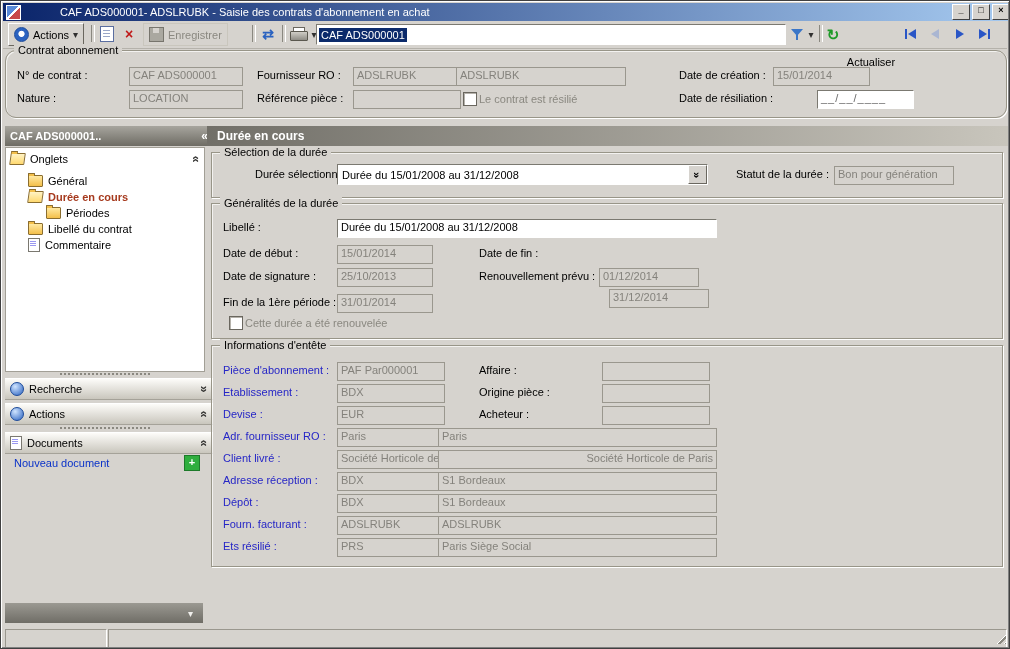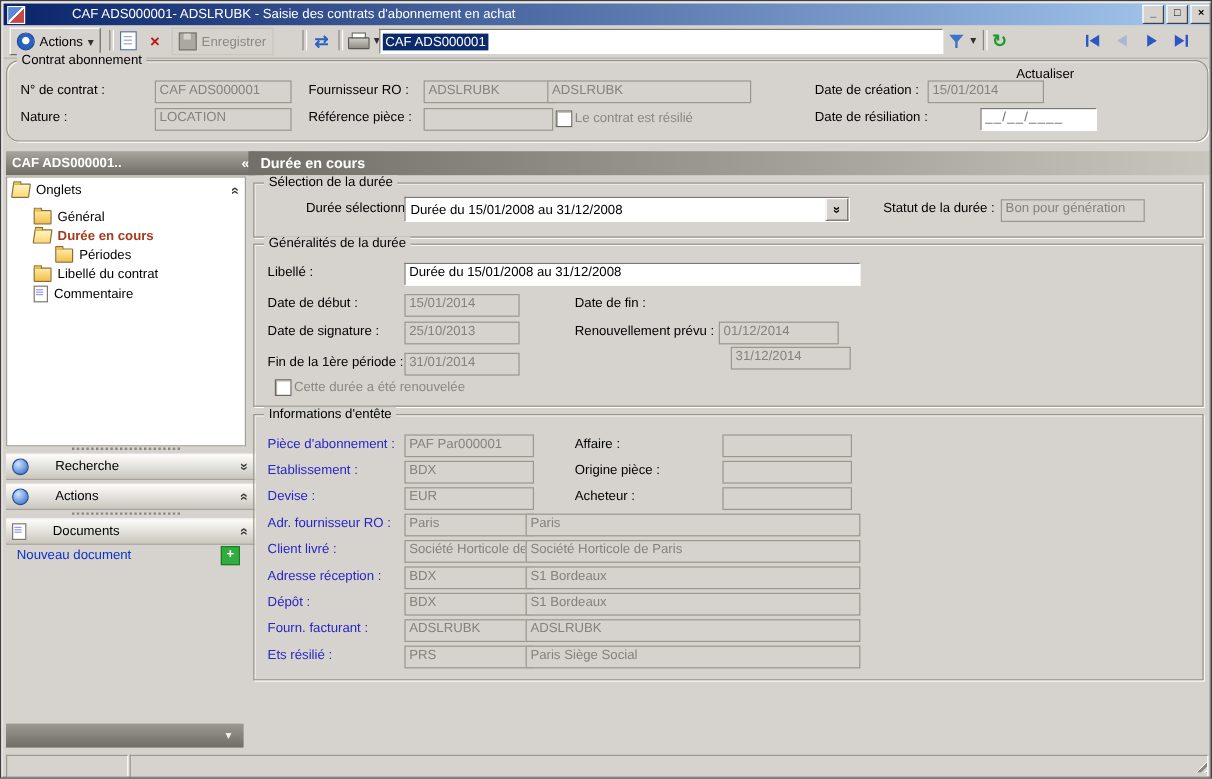--- a/index.html
+++ b/index.html
@@ -106,21 +106,21 @@
     background:linear-gradient(#ffe9a2,#f3bf4a);border:1px solid #8a6d2f;}
   .folder::before{content:'';position:absolute;left:-1px;top:-3px;width:5px;height:2px;
     background:#f3bf4a;border:1px solid #8a6d2f;border-bottom:none;border-radius:1px 1px 0 0;}
   .folder.open{background:linear-gradient(#fff3c4,#ffd970);transform:skewX(-8deg);}
   .note{width:10px;height:12px;background:#fff;border:1px solid #7a7870;position:relative;flex:none;}
   .note::before{content:'';position:absolute;left:1px;top:2px;width:6px;height:1px;
     background:#9a98f0;box-shadow:0 2px 0 #9a98f0,0 4px 0 #9a98f0;}
   .side-sec{position:absolute;left:0;width:198px;height:20px;
     background:linear-gradient(to bottom,#fdfcf9,#c9c6bd);
     border-top:1px solid #fff;border-bottom:1px solid #a5a299;
-    display:flex;align-items:center;gap:22px;padding:0 5px;}
+    display:flex;align-items:center;gap:5px;padding:0 5px;}
   .side-sec .chev{margin-left:auto;}
   .chev{display:inline-block;transform:rotate(90deg);font-weight:bold;color:#3a3a38;font-size:12px;}
   .blue-orb{width:12px;height:12px;border-radius:50%;flex:none;
     background:radial-gradient(circle at 35% 30%,#cfe4ff,#2a62c0);border:1px solid #1c4a9a;}
   .dots{position:absolute;left:55px;width:90px;height:3px;border-top:2px dotted #8a8880;}
   .newdoc{position:absolute;left:9px;top:331px;color:#0a32c8;cursor:default;}
   .newdoc-add{position:absolute;left:179px;top:329px;width:14px;height:14px;
     background:#2fae3e;border:1px solid #1d7a2a;color:#fff;font-weight:bold;
     font-size:11px;line-height:12px;text-align:center;}
   .side-bottom{position:absolute;left:0;top:477px;width:198px;height:20px;
@@ -356,21 +356,21 @@
   <div class="fld" style="left:125px;top:60px;width:100px;">EUR</div>
   <span class="lbl" style="left:267px;top:62px;">Acheteur :</span>
   <div class="fld" style="left:390px;top:60px;width:100px;"></div>
 
   <span class="lbl blue" style="left:11px;top:84px;">Adr. fournisseur RO :</span>
   <div class="fld" style="left:125px;top:82px;width:100px;">Paris</div>
   <div class="fld" style="left:226px;top:82px;width:271px;">Paris</div>
 
   <span class="lbl blue" style="left:11px;top:106px;">Client livré :</span>
   <div class="fld" style="left:125px;top:104px;width:100px;">Société Horticole de</div>
-  <div class="fld" style="left:226px;top:104px;width:271px;">Société Horticole de Paris</div>
+  <div class="fld" style="left:226px;top:104px;width:271px;text-align:right;">Société Horticole de Paris</div>
 
   <span class="lbl blue" style="left:11px;top:128px;">Adresse réception :</span>
   <div class="fld" style="left:125px;top:126px;width:100px;">BDX</div>
   <div class="fld" style="left:226px;top:126px;width:271px;">S1 Bordeaux</div>
 
   <span class="lbl blue" style="left:11px;top:150px;">Dépôt :</span>
   <div class="fld" style="left:125px;top:148px;width:100px;">BDX</div>
   <div class="fld" style="left:226px;top:148px;width:271px;">S1 Bordeaux</div>
 
   <span class="lbl blue" style="left:11px;top:172px;">Fourn. facturant :</span>

